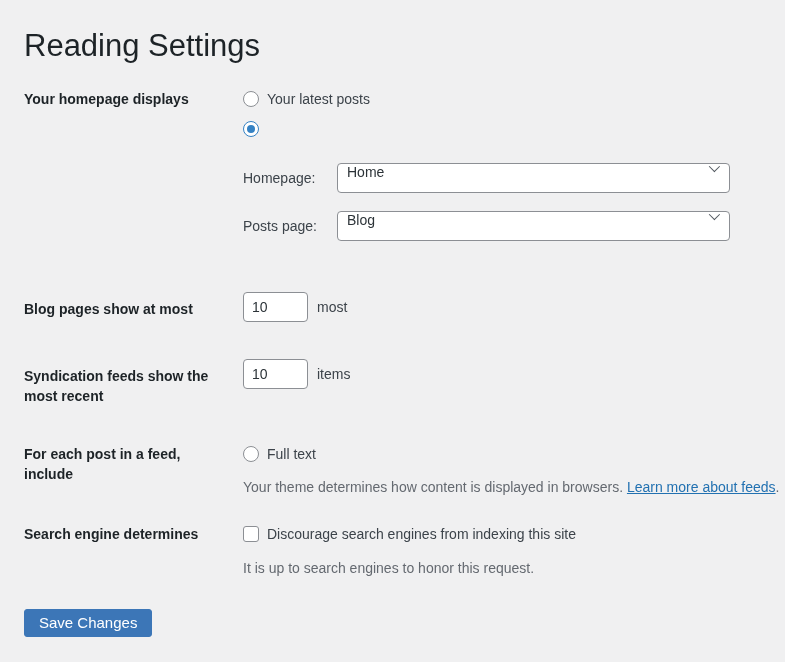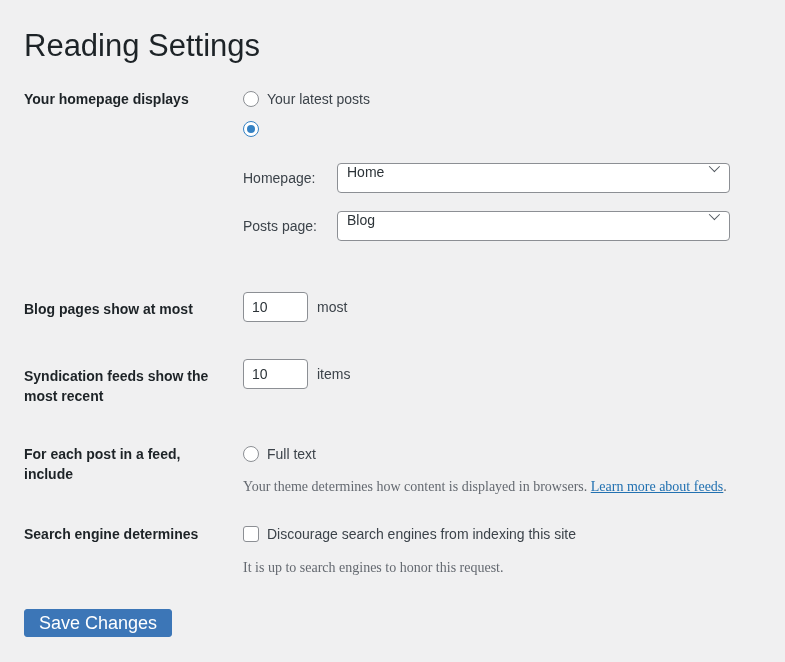--- a/index.html
+++ b/index.html
@@ -62,34 +62,34 @@
 
   
   .input-row{display:flex;align-items:center;height:30px;}
   .small-input{
     width:65px;height:30px;border:1px solid var(--border);border-radius:4px;
     padding:0 8px;font-family:"Liberation Sans", sans-serif;font-size:14px;
     color:#2c3338;background:#fff;
   }
   .unit{margin-left:9px;}
 
-  .description{margin:13px 0 0 0;color:var(--muted);line-height:20px;white-space:nowrap;font-family:Liberation Serif, serif;}
+  .description{margin:13px 0 0 0;color:var(--muted);line-height:20px;white-space:nowrap;}
   .description a.link{white-space:nowrap;}
 
   
   .row-homepage{margin-bottom:51px;}
   .row-blog-pages{margin-bottom:37px;}
   .row-syndication{margin-bottom:38px;}
   .row-feed{margin-bottom:27px;}
   .row-search{margin-bottom:31px;}
   .row-blog-pages .row-label,.row-syndication .row-label{padding-top:7px;}
 
   .save-button{
     display:inline-block;background:var(--button);border:1px solid var(--button);
-    color:#fff;font-family:"Liberation Sans", sans-serif;font-size:18px;
+    color:#fff;font-family:"Liberation Sans", sans-serif;font-size:15px;
     padding:0 14px;height:28px;line-height:26px;border-radius:3px;cursor:pointer;
   }
 </style>
 </head>
 <body>
 
 <div class="wrap">
 
   <h1 class="page-title">Reading Settings</h1>
 

